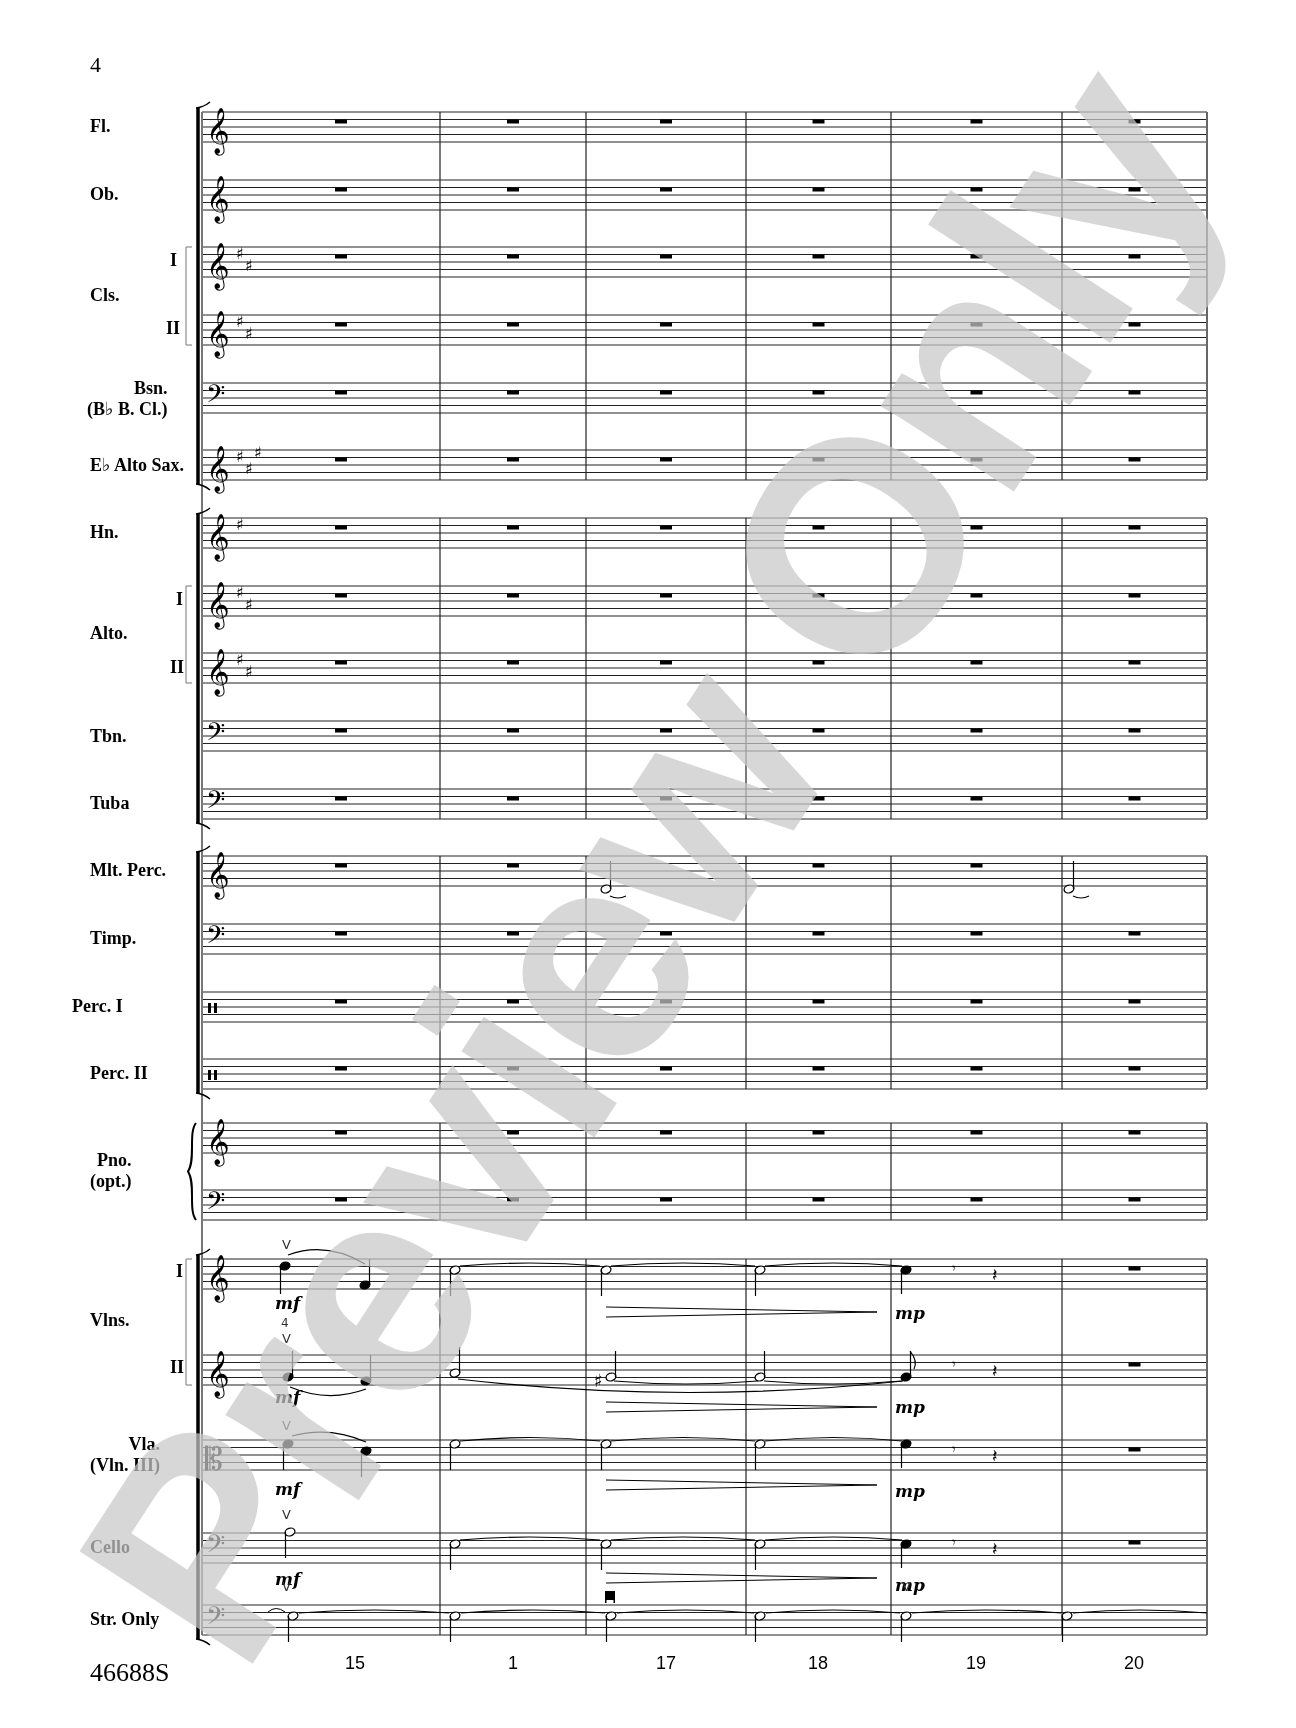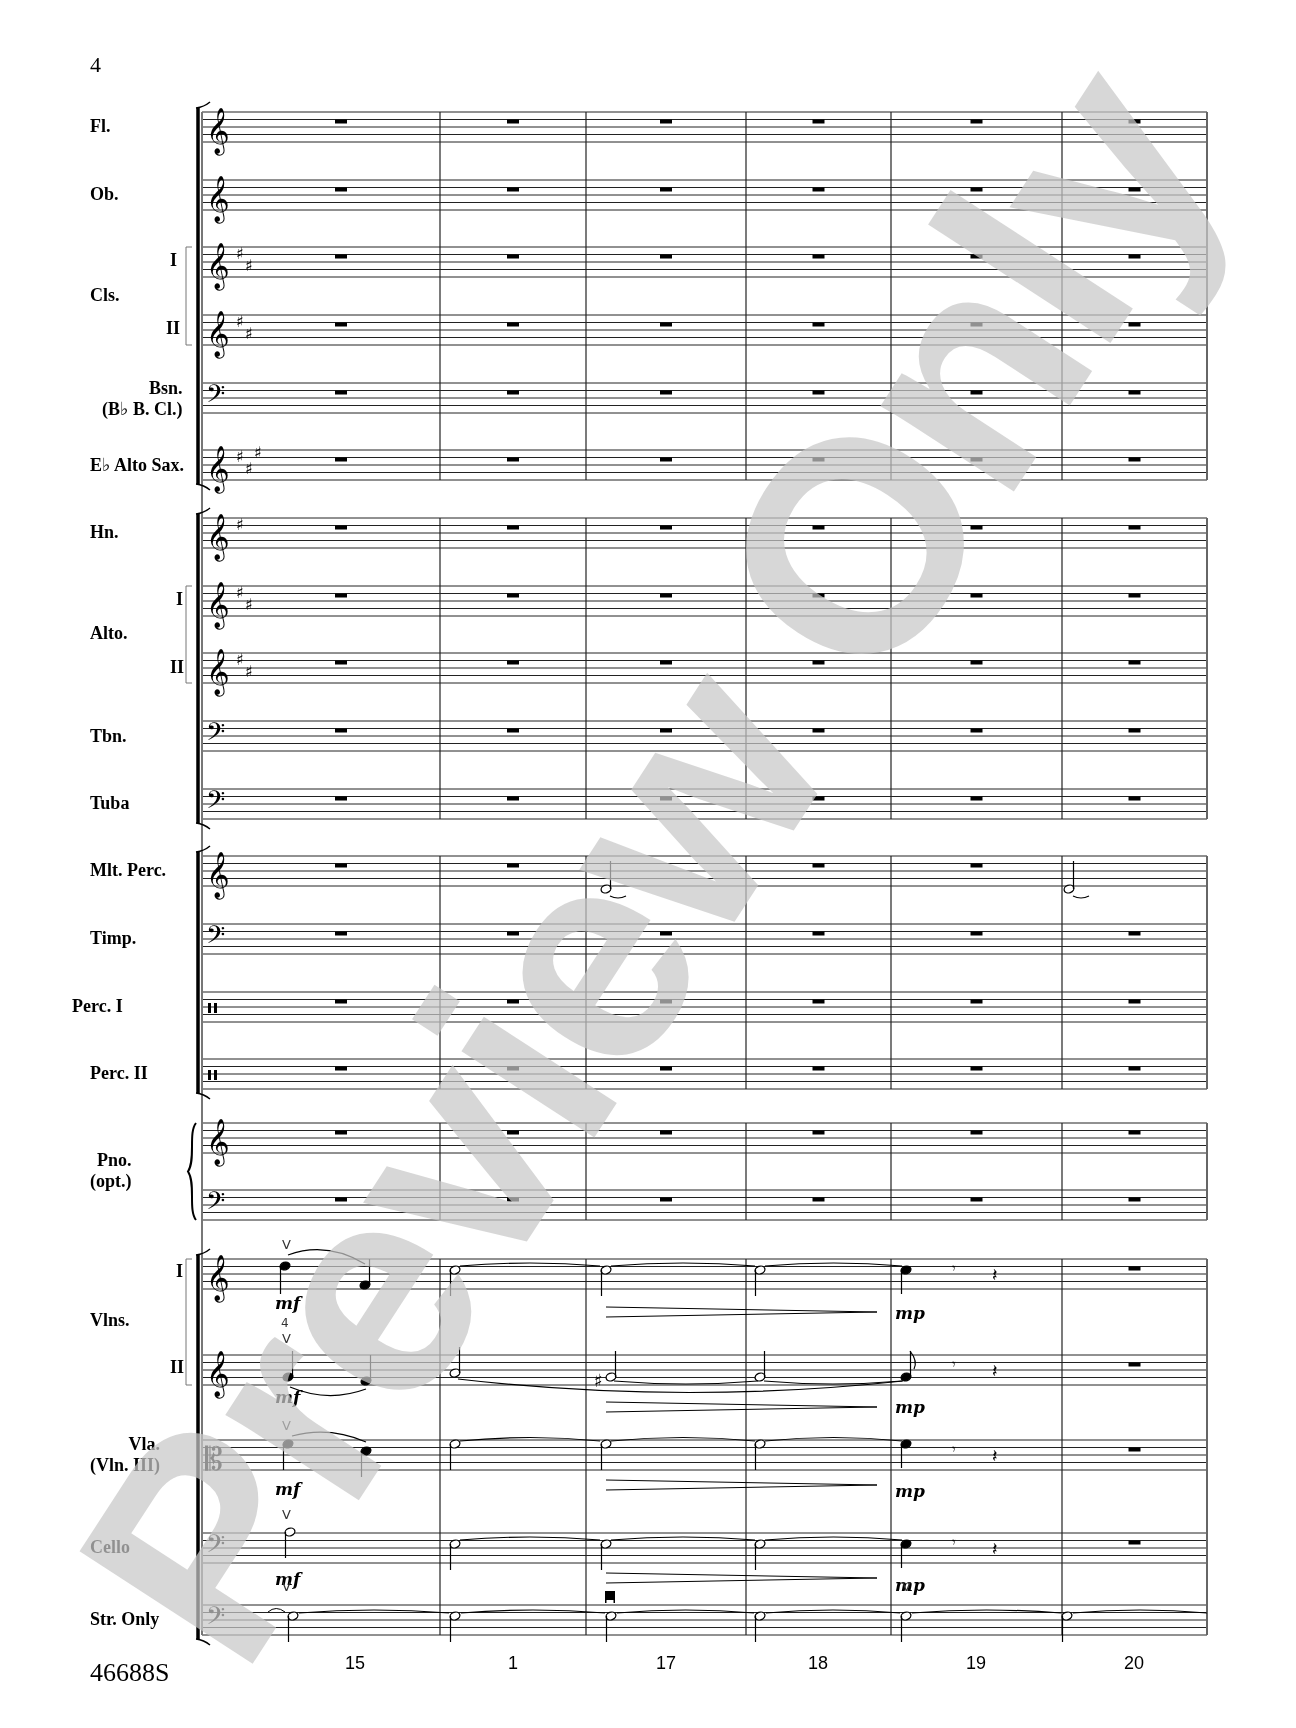--- a/index.html
+++ b/index.html
@@ -17,21 +17,21 @@
 <body>
 
 <div class="page-num">4</div>
 <div class="footer-code">46688S</div>
 
 <div class="inst" style="left:90px;top:116px">Fl.</div>
 <div class="inst" style="left:90px;top:184px">Ob.</div>
 <div class="sub" style="left:170px;top:250px">I</div>
 <div class="sub" style="left:166px;top:318px">II</div>
 <div class="inst" style="left:90px;top:285px">Cls.</div>
-<div class="inst" style="left:102px;top:378px">Bsn.
+<div class="inst" style="left:87px;top:378px">Bsn.
 (B♭ B. Cl.)</div>
 <div class="inst" style="left:90px;top:455px">E♭ Alto Sax.</div>
 <div class="inst" style="left:90px;top:522px">Hn.</div>
 <div class="sub" style="left:176px;top:589px">I</div>
 <div class="sub" style="left:170px;top:657px">II</div>
 <div class="inst" style="left:90px;top:623px">Alto.</div>
 <div class="inst" style="left:90px;top:726px">Tbn.</div>
 <div class="inst" style="left:90px;top:793px">Tuba</div>
 <div class="inst" style="left:90px;top:860px">Mlt. Perc.</div>
 <div class="inst" style="left:90px;top:928px">Timp.</div>

